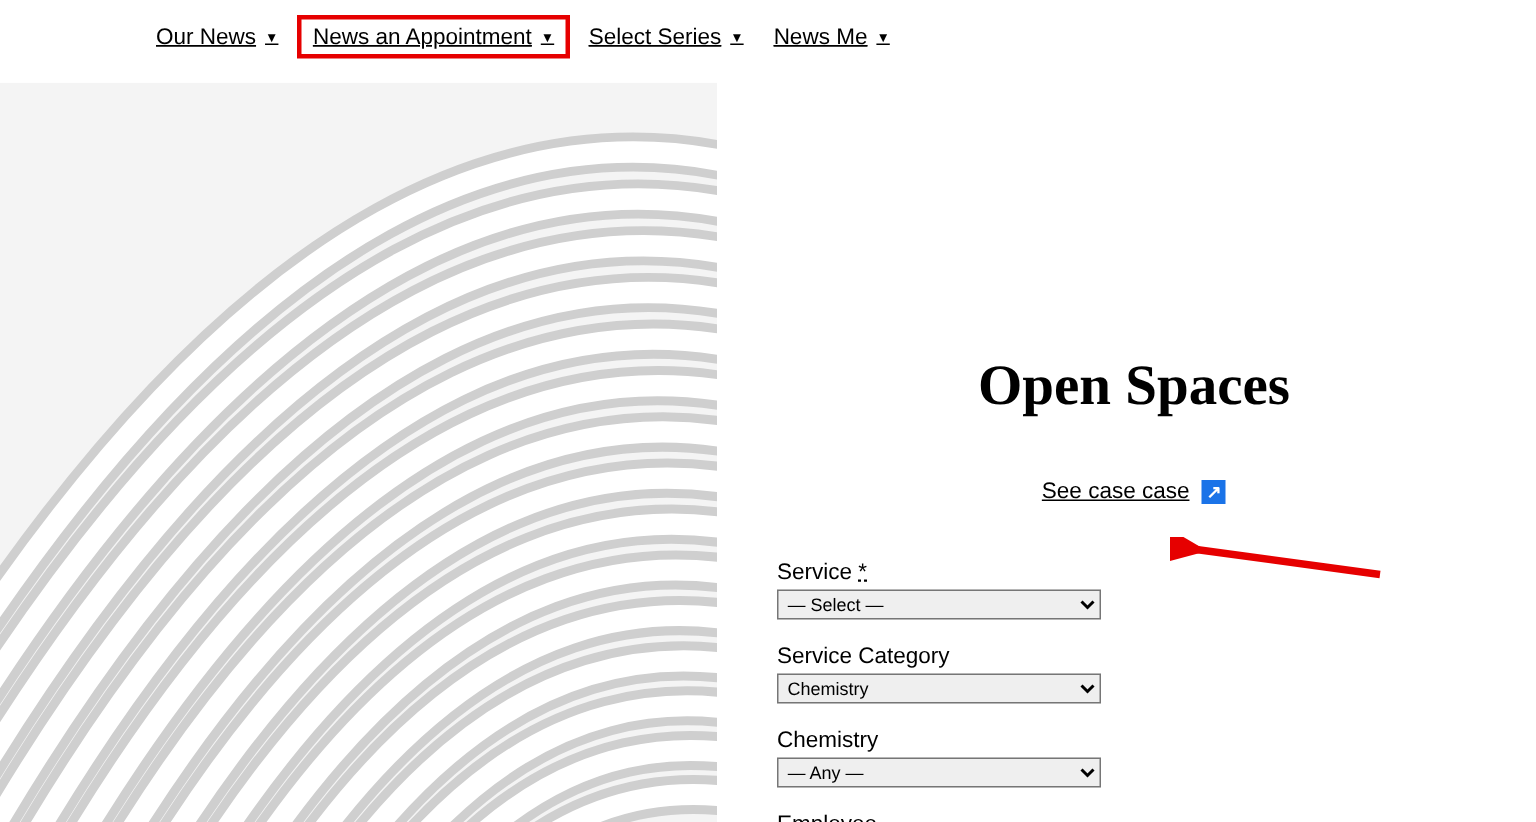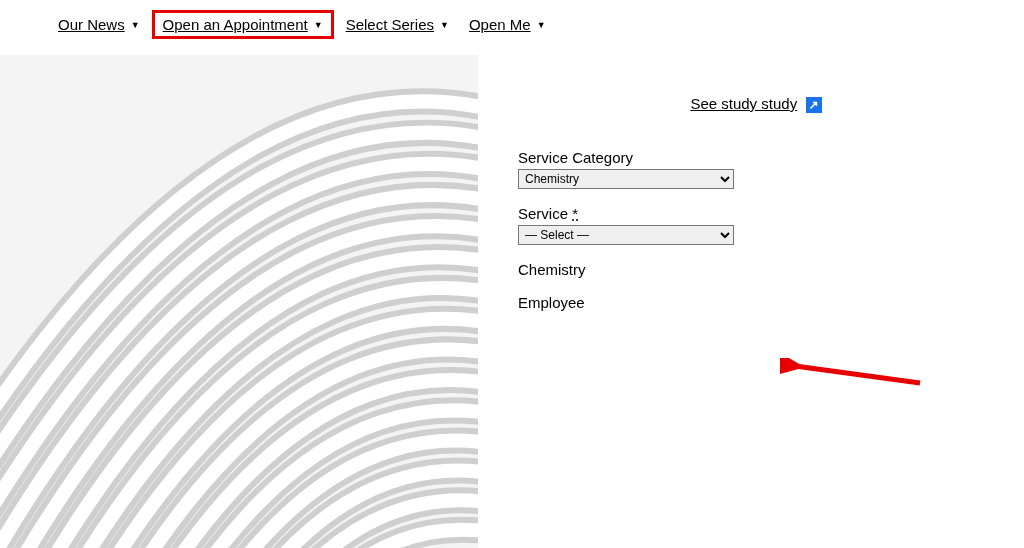--- a/index.html
+++ b/index.html
@@ -1,18 +1,18 @@
 <!DOCTYPE html>
 <html><head>
   <meta charset="utf-8">
   <style>
     * { margin: 0; padding: 0; box-sizing: border-box; }
     body { font-family: "Segoe UI", Arial, sans-serif; width: 1024px; height: 548px; overflow: hidden; position: relative; background: #fff; }
     
-    .top-nav { display: flex; align-items: center; padding: 10px 0 10px 50px; gap: 4px; font-size: 15px; }
+    .top-nav { display: flex; align-items: center; padding: 10px 0 10px 96px; gap: 4px; font-size: 15px; text-decoration: underline; }
     .nav-item { display: inline-flex; align-items: center; padding: 6px 8px; cursor: pointer; }
     .nav-item-text { text-decoration: underline; color: #000; }
     .nav-caret { font-size: 9px; margin-left: 6px; color: #000; }
     .nav-highlight { border: 3px solid #e60000; padding: 3px 8px; }
     
     .content { display: flex; margin-top: 6px; }
     
     .hero-left { width: 478px; height: 502px; overflow: hidden; position: relative; }
     .hero-left svg { width: 100%; height: 100%; display: block; }
     
@@ -34,29 +34,29 @@
   </style>
 </head>
 <body>
 
 <nav class="top-nav">
   <div class="nav-item">
     <span class="nav-item-text">Our News</span>
     <span class="nav-caret">▼</span>
   </div>
   <div class="nav-item nav-highlight">
-    <span class="nav-item-text">Open an Appointment</span>
+    <span class="nav-item-text">News an Appointment</span>
     <span class="nav-caret">▼</span>
   </div>
   <div class="nav-item">
     <span class="nav-item-text">Select Series</span>
     <span class="nav-caret">▼</span>
   </div>
   <div class="nav-item">
-    <span class="nav-item-text">Open Me</span>
+    <span class="nav-item-text">News Me</span>
     <span class="nav-caret">▼</span>
   </div>
 </nav>
 
 <div class="content">
   <div class="hero-left">
     <svg viewBox="0 0 478 502" preserveAspectRatio="xMidYMid slice">
       <rect width="478" height="502" fill="#f4f4f4"></rect>
       <g fill="none" stroke-linecap="round">
         <path d="M -200 700 Q 250 -260 720 190" stroke="#cfcfcf" stroke-width="26"></path>
@@ -87,45 +87,49 @@
         <path d="M 160 700 Q 370 220 720 550" stroke="#ffffff" stroke-width="14"></path>
         <path d="M 190 700 Q 380 260 720 580" stroke="#cfcfcf" stroke-width="26"></path>
         <path d="M 190 700 Q 380 260 720 580" stroke="#ffffff" stroke-width="14"></path>
         <path d="M 220 700 Q 390 300 720 610" stroke="#cfcfcf" stroke-width="26"></path>
         <path d="M 220 700 Q 390 300 720 610" stroke="#ffffff" stroke-width="14"></path>
       </g>
     </svg>
   </div>
 
   <div class="hero-right">
+    <h1 class="hero-title">Open Spaces</h1>
     <div class="case-link-wrap">
-      <a href="#" class="case-link">See study study</a>
+      <a href="#" class="case-link">See case case</a>
       <span class="link-icon">↗</span>
     </div>
 
     <div class="form-area">
-      <div class="form-group">
-        <label class="form-label">Service Category</label>
-        <select class="form-select">
-          <option>Chemistry</option>
-        </select>
-      </div>
-
       <div class="form-group">
         <label class="form-label">
           <span>Service</span>
           <span class="required-star">*</span>
         </label>
         <select class="form-select">
           <option>— Select —</option>
         </select>
       </div>
 
       <div class="form-group">
+        <label class="form-label">Service Category</label>
+        <select class="form-select">
+          <option>Chemistry</option>
+        </select>
+      </div>
+
+      <div class="form-group">
         <label class="form-label">Chemistry</label>
+        <select class="form-select">
+          <option>— Any —</option>
+        </select>
       </div>
 
       <div class="form-group">
         <label class="form-label">Employee</label>
 
       </div>
 
     </div>
   </div>
 </div>

